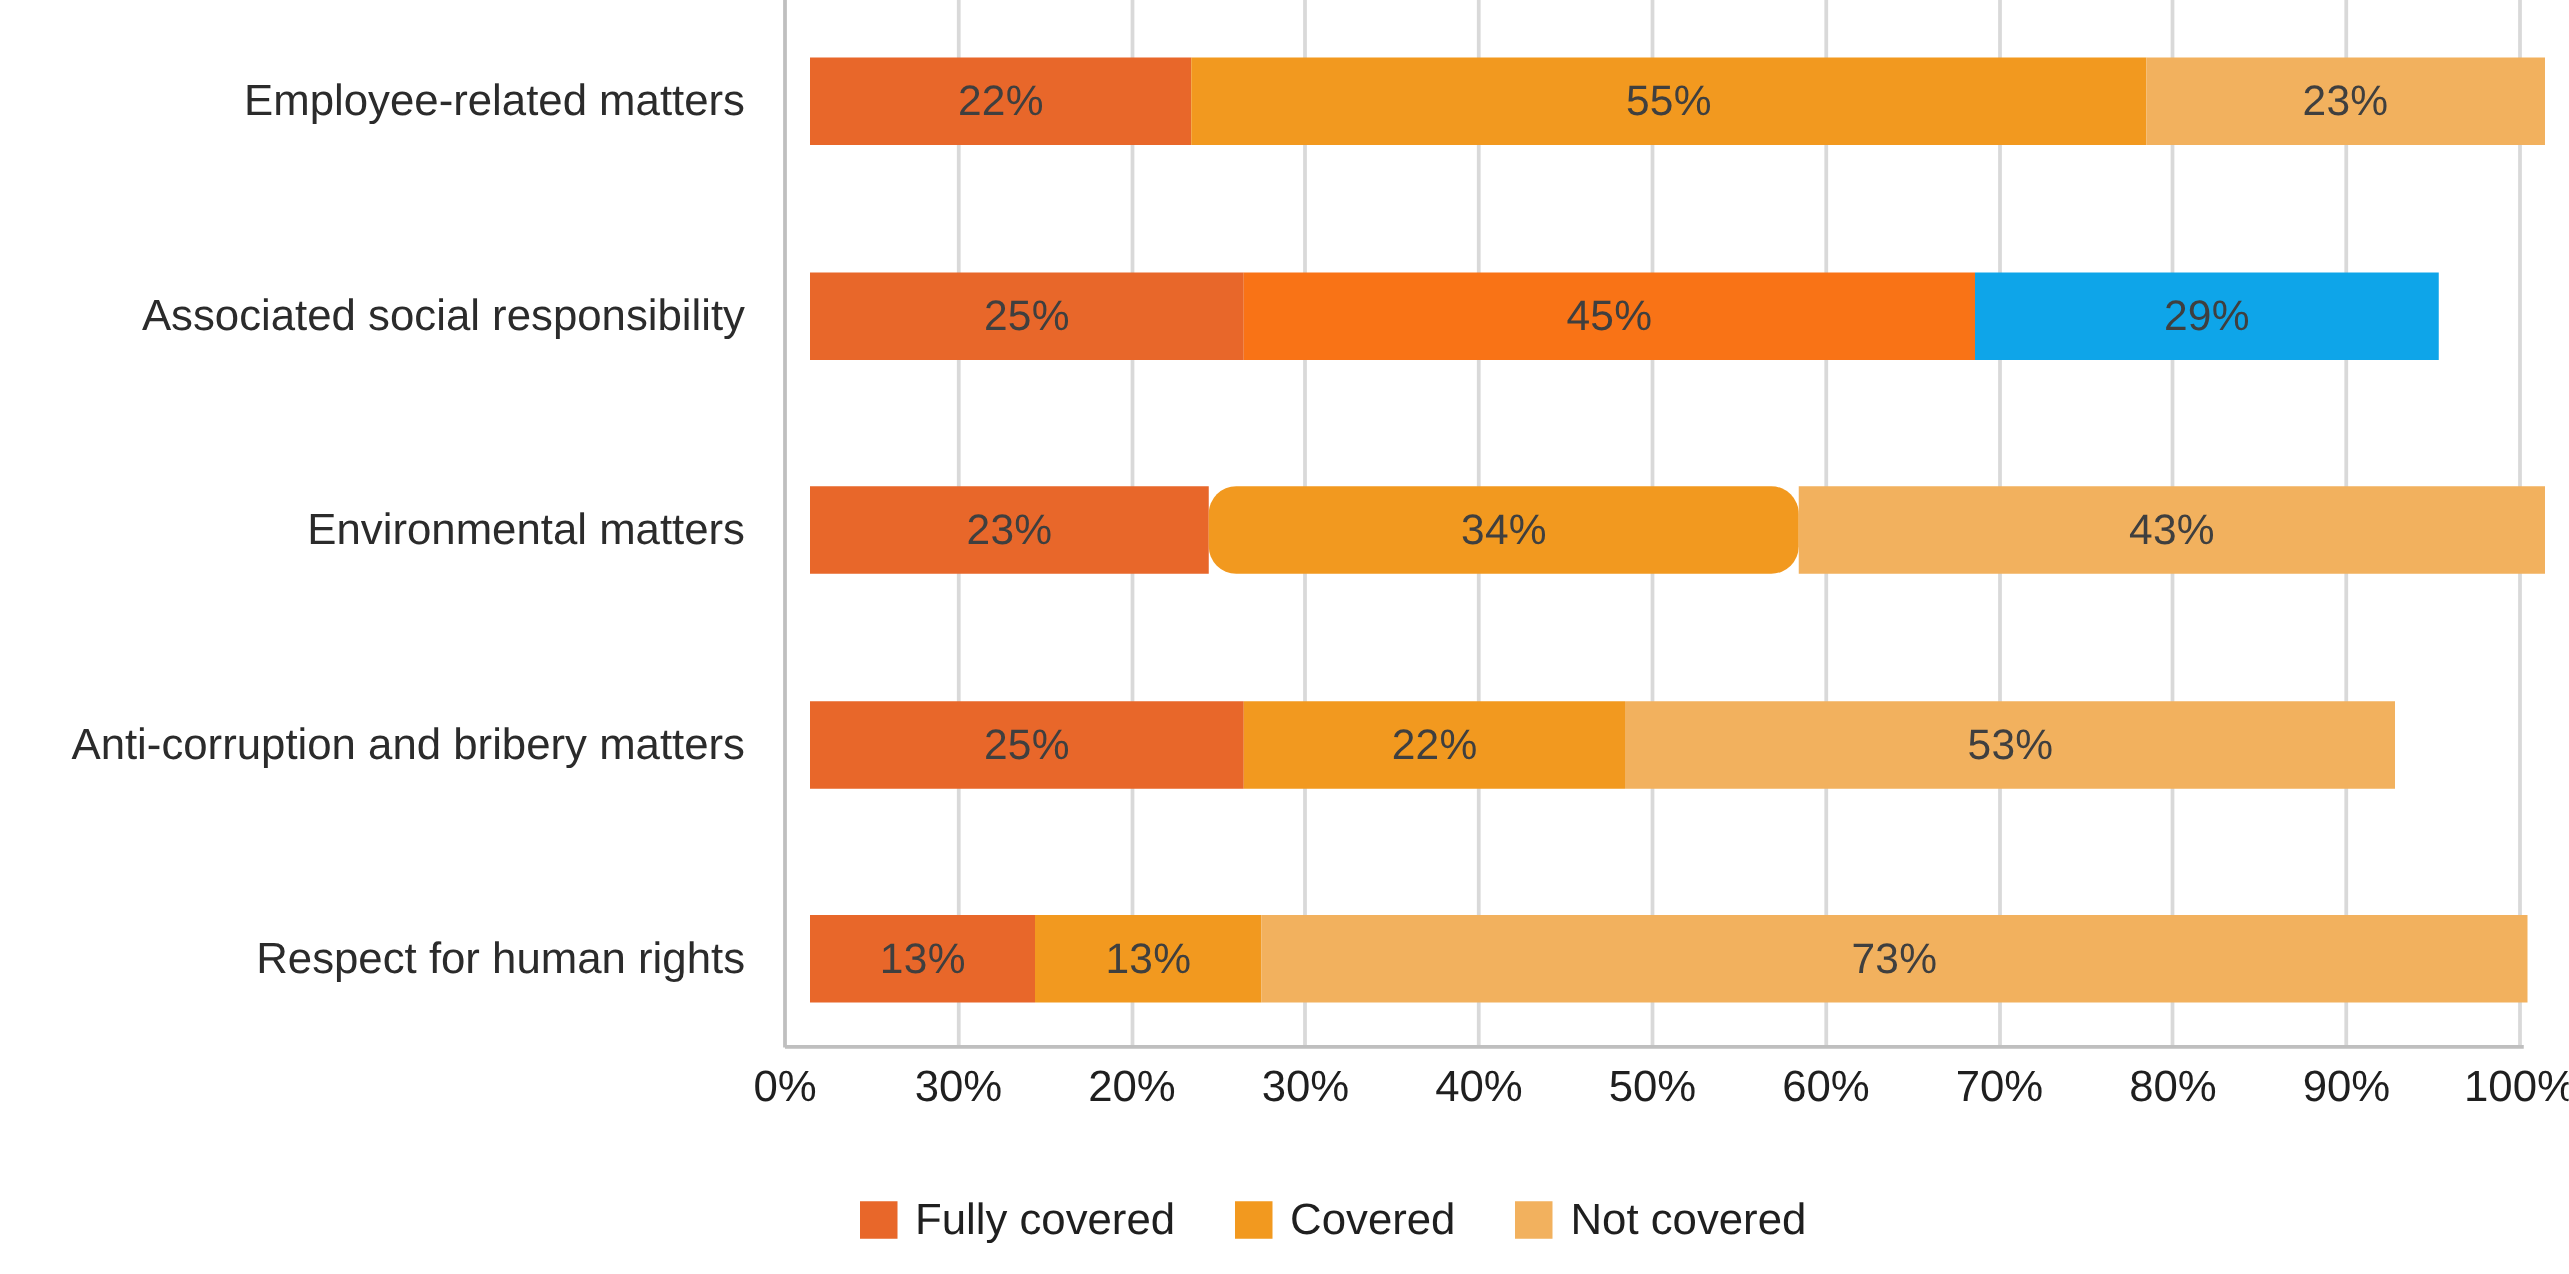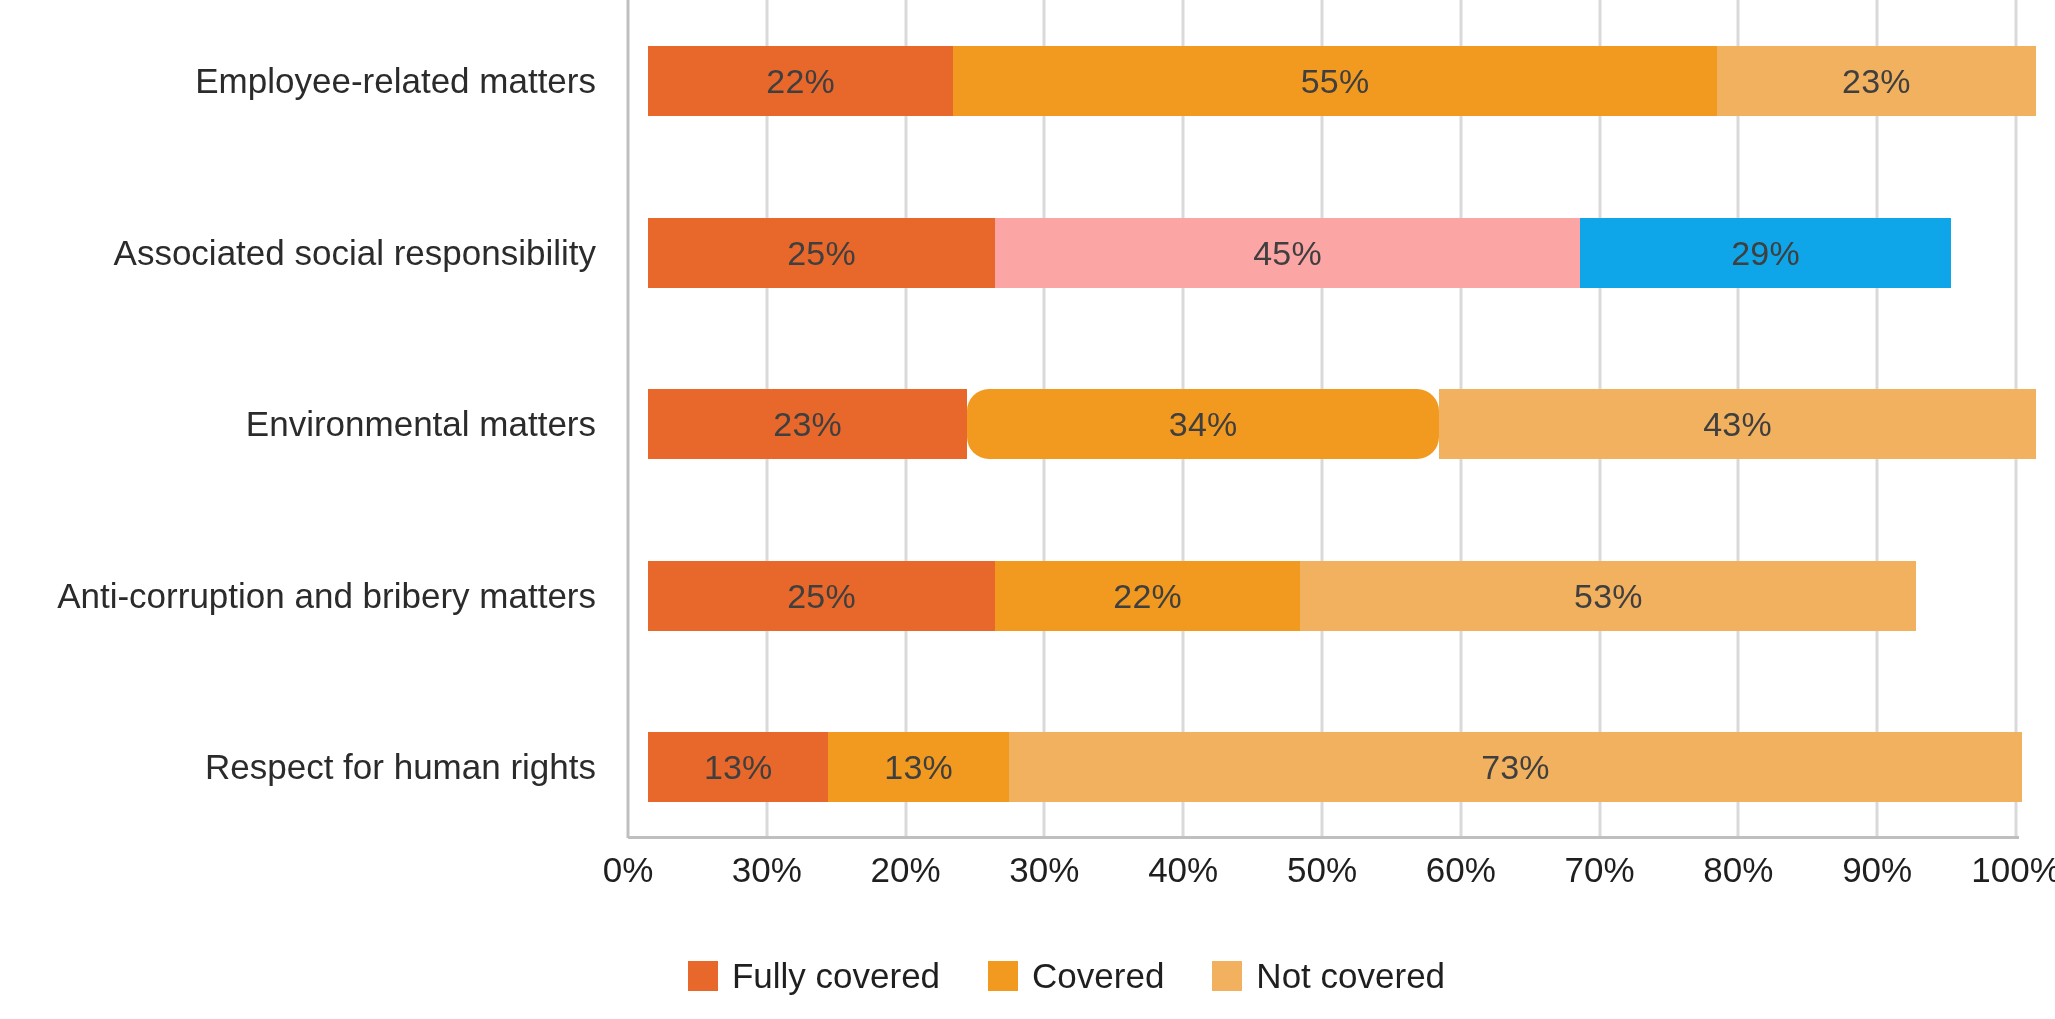--- a/index.html
+++ b/index.html
@@ -203,21 +203,21 @@
             <div class="seg" style="width: 319.24px; background: rgb(242, 177, 94);">
               <span class="seg-label">23%</span>
             </div>
           </div>
         </div>
         <div class="row" style="top: 217.5px;">
           <div class="bar">
             <div class="seg" style="width: 347px; background: rgb(232, 103, 42);">
               <span class="seg-label">25%</span>
             </div>
-            <div class="seg" style="width: 585px; background: #fca5a5;">
+            <div class="seg" style="width: 585px; background: #f97316;">
               <span class="seg-label">45%</span>
             </div>
             <div class="seg" style="width: 371px; background: #0ea5e9;">
               <span class="seg-label">29%</span>
             </div>
           </div>
         </div>
         <div class="row" style="top: 389px;">
           <div class="bar">
             <div class="seg" style="width: 319.24px; background: rgb(232, 103, 42);">

